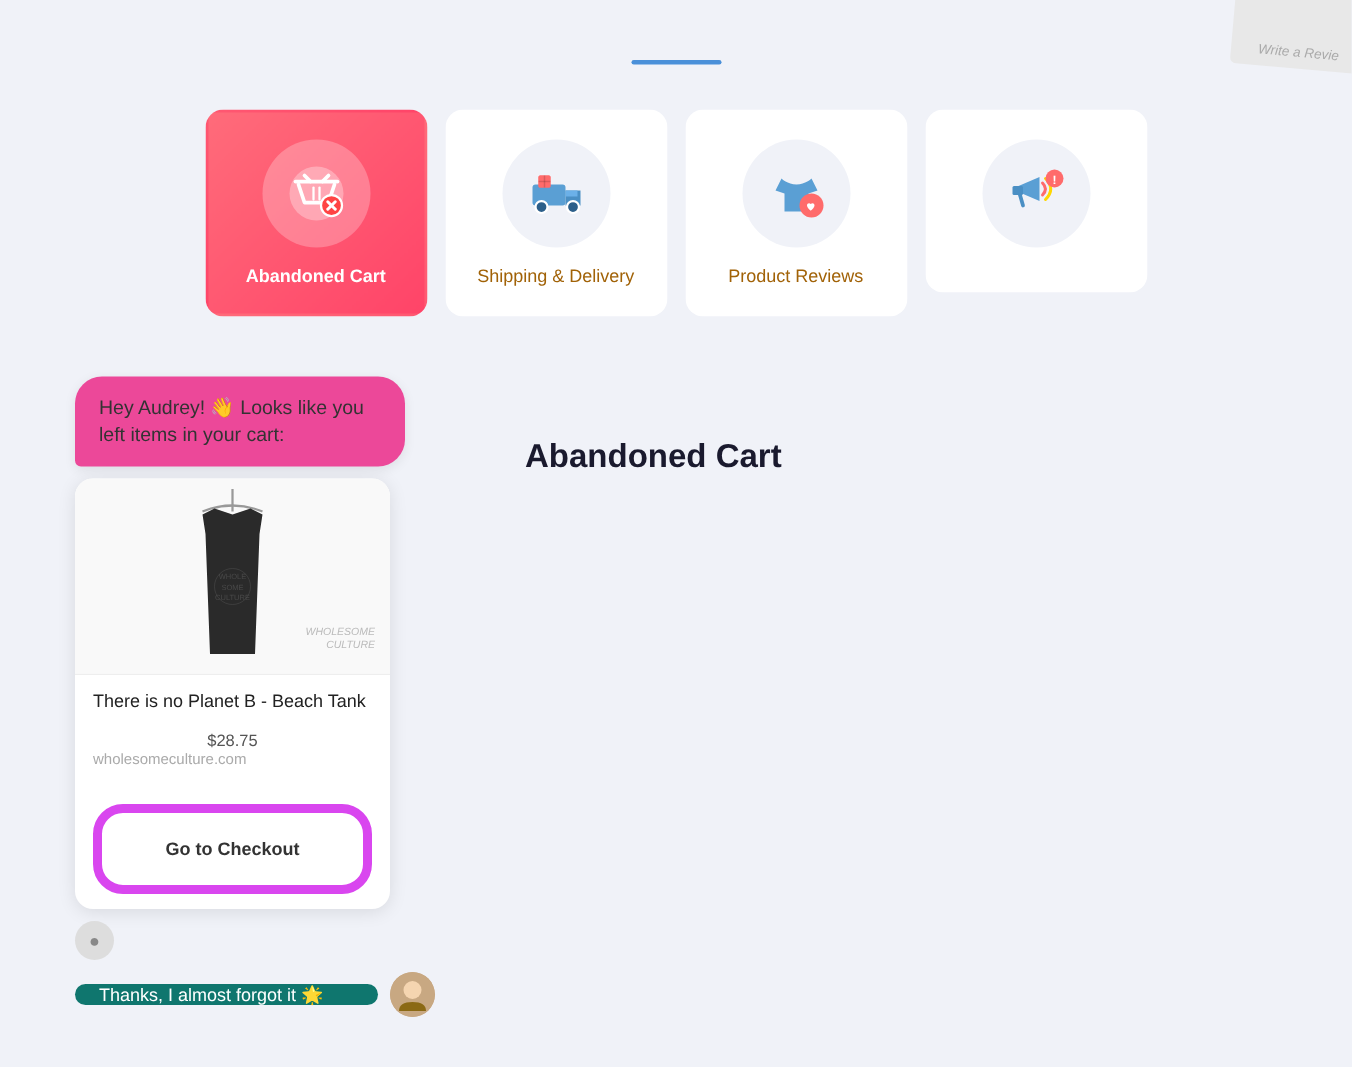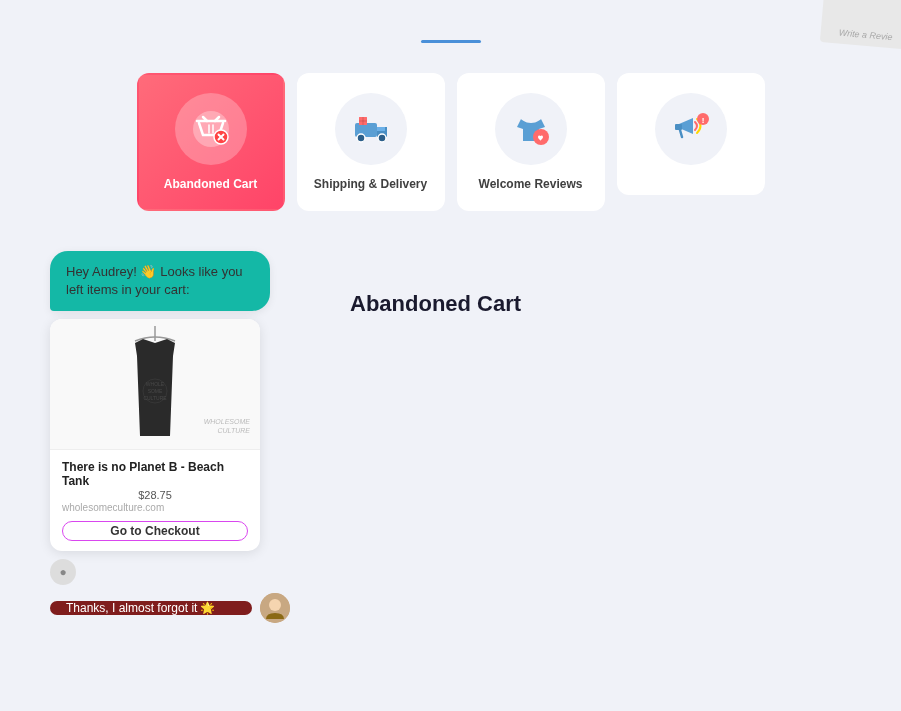--- a/index.html
+++ b/index.html
@@ -76,23 +76,23 @@
       margin-bottom: 12px;
       overflow: hidden;
     }
 
     .card.active .card-icon-wrap {
       background: rgba(255,255,255,0.25);
     }
 
     .card-label {
       font-size: 12px;
-      color: #404040;
+      color: #a16207;
       text-align: center;
-      font-weight: 700;
+      font-weight: 400;
       line-height: 1.3;
     }
 
     .card.active .card-label {
       color: #fff;
       font-weight: 600;
     }
 
     
     .icon-svg {
@@ -109,21 +109,21 @@
     }
 
     
     .chat-mockup {
       flex-shrink: 0;
       width: 240px;
       position: relative;
     }
 
     .chat-bubble-top {
-      background: #14b8a6;
+      background: #ec4899;
       border-radius: 18px 18px 18px 4px;
       padding: 12px 16px;
       font-size: 13px;
       color: #333;
       line-height: 1.4;
       box-shadow: 0 2px 8px rgba(0,0,0,0.08);
       margin-bottom: 8px;
       max-width: 220px;
     }
 
@@ -145,44 +145,44 @@
       position: relative;
     }
 
     .chat-card-body {
       padding: 10px 12px;
       border-top: 1px solid #eee;
     }
 
     .chat-card-title {
       font-size: 12px;
-      font-weight: 700;
+      font-weight: 400;
       color: #222;
-      margin-bottom: 1px;
+      margin-bottom: 14px;
     }
 
     .chat-card-price {
       font-size: 11px;
       color: #555;
       margin-bottom: 1px;
       text-align: center;
     }
 
     .chat-card-url {
       font-size: 10px;
       color: #aaa;
-      margin-bottom: 8px;
+      margin-bottom: 24px;
     }
 
     .chat-card-btn {
       width: 100%;
       background: transparent;
-      border: 1px solid #d946ef;
+      border: 6px solid #d946ef;
       border-radius: 20px;
-      padding: 2px 0;
+      padding: 17px 0;
       font-size: 12px;
       color: #333;
       font-weight: 600;
       cursor: pointer;
       text-align: center;
     }
 
     .chat-mic-btn {
       width: 26px;
       height: 26px;
@@ -197,21 +197,21 @@
     }
 
     .chat-reply-row {
       display: flex;
       align-items: center;
       gap: 8px;
       margin-top: 8px;
     }
 
     .chat-reply-bubble {
-      background: #7f1d1d;
+      background: #0f766e;
       border-radius: 20px;
       padding: 0 16px;
       font-size: 12px;
       color: #fff;
       flex: 1;
     }
 
     .chat-avatar {
       width: 30px;
       height: 30px;
@@ -333,21 +333,21 @@
     <div class="card">
       <div class="card-icon-wrap">
         <svg class="icon-svg" viewBox="0 0 44 44" fill="none" xmlns="http://www.w3.org/2000/svg">
 
           <path d="M12 12 L8 20 L14 22 L14 34 H30 L30 22 L36 20 L32 12 C32 12 28 16 22 16 C16 16 12 12 12 12Z" fill="#5a9fd4"></path>
 
           <circle cx="32" cy="30" r="8" fill="#ff6b6b"></circle>
           <path d="M29 30 C29 28.5 30.5 28 31.5 29 C32.5 28 34 28.5 34 30 C34 31.5 31.5 33.5 31.5 33.5 C31.5 33.5 29 31.5 29 30Z" fill="#fff"></path>
         </svg>
       </div>
-      <span class="card-label">Welcome Reviews</span>
+      <span class="card-label">Product Reviews</span>
     </div>
 
     <div class="card">
       <div class="card-icon-wrap">
         <svg class="icon-svg" viewBox="0 0 44 44" fill="none" xmlns="http://www.w3.org/2000/svg">
 
           <path d="M10 17 L24 11 L24 27 L10 21 Z" fill="#5a9fd4"></path>
           <rect x="6" y="17" width="7" height="6" rx="1" fill="#4a8fc4"></rect>
           <path d="M11 23 L13 30" stroke="#4a8fc4" stroke-width="2.5" stroke-linecap="round"></path>
 

